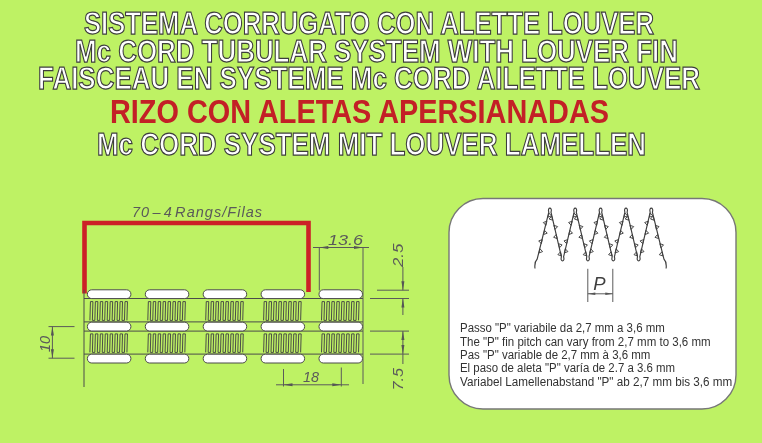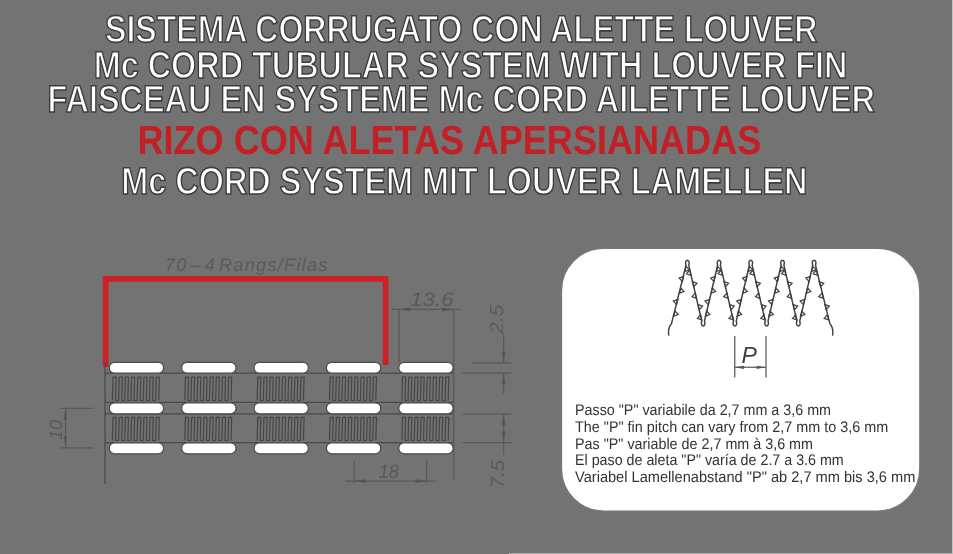--- a/index.html
+++ b/index.html
@@ -1,17 +1,17 @@
 <!DOCTYPE html>
 <html><head>
 <meta charset="utf-8">
 <style>
   html,body { margin:0; padding:0; background:#fff; }
   #page { position:relative; width:762px; height:443px; overflow:hidden;
-          font-family:"Liberation Sans", sans-serif; background:#737373; }
+          font-family:"Liberation Sans", sans-serif; background:#bef264; }
   svg text { font-family:"Liberation Sans", sans-serif; }
 </style>
 </head>
 <body>
 <div id="page">
 
 <svg width="762" height="443" viewBox="0 0 762 443" style="position:absolute;top:0;left:0;">
 
 <text x="84" y="33.8" font-size="30.5" font-weight="bold" fill="#ffffff" stroke="#3d3d3d" stroke-width="1.25" textLength="570" lengthAdjust="spacingAndGlyphs">SISTEMA CORRUGATO CON ALETTE LOUVER</text>
 

